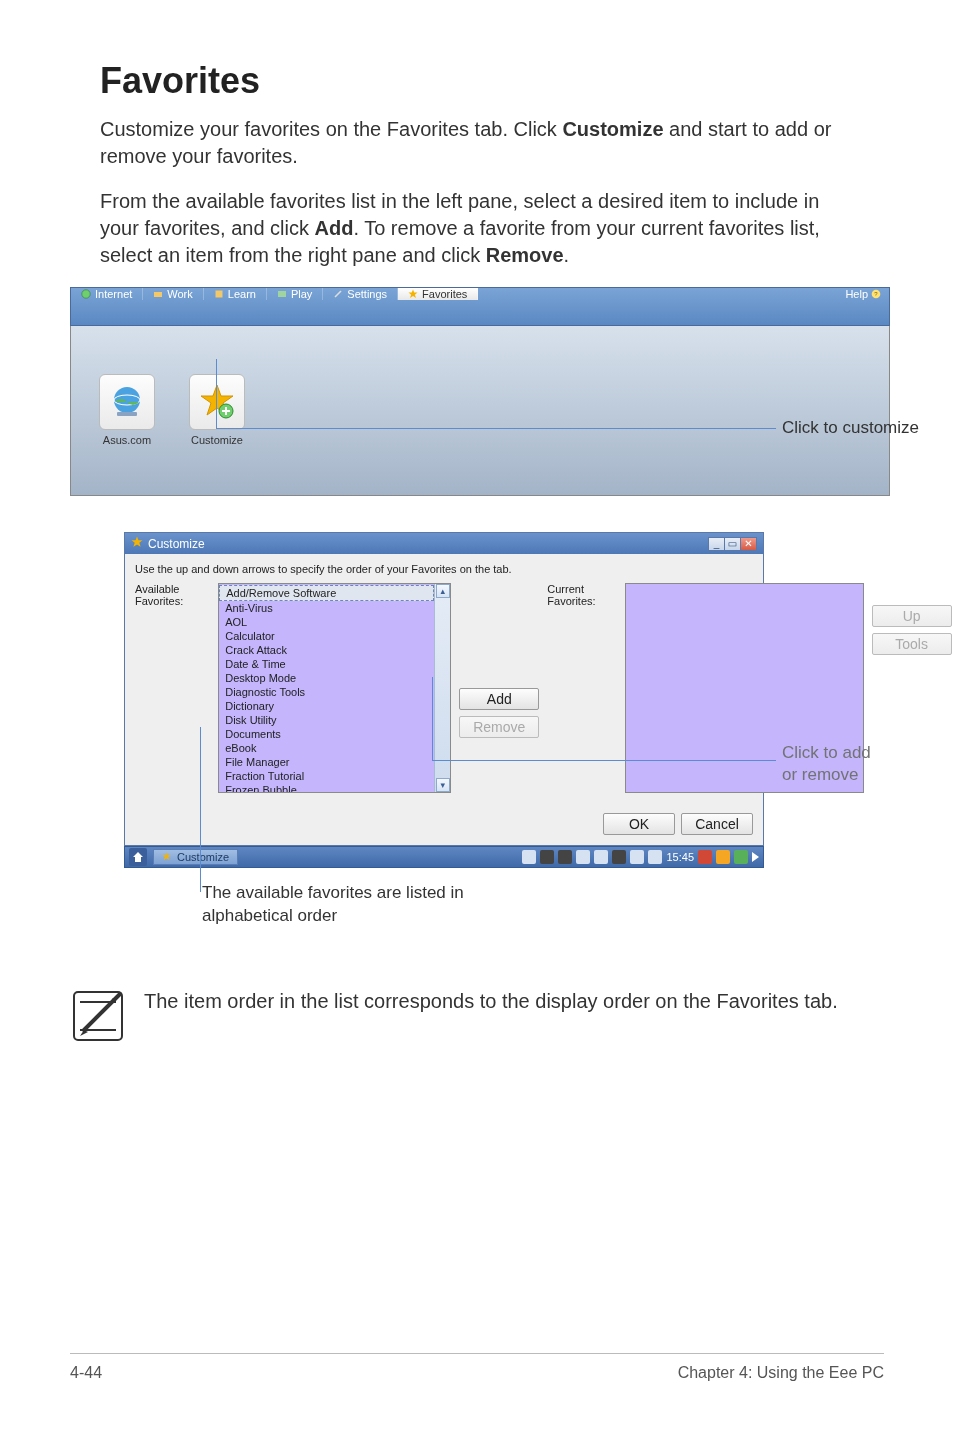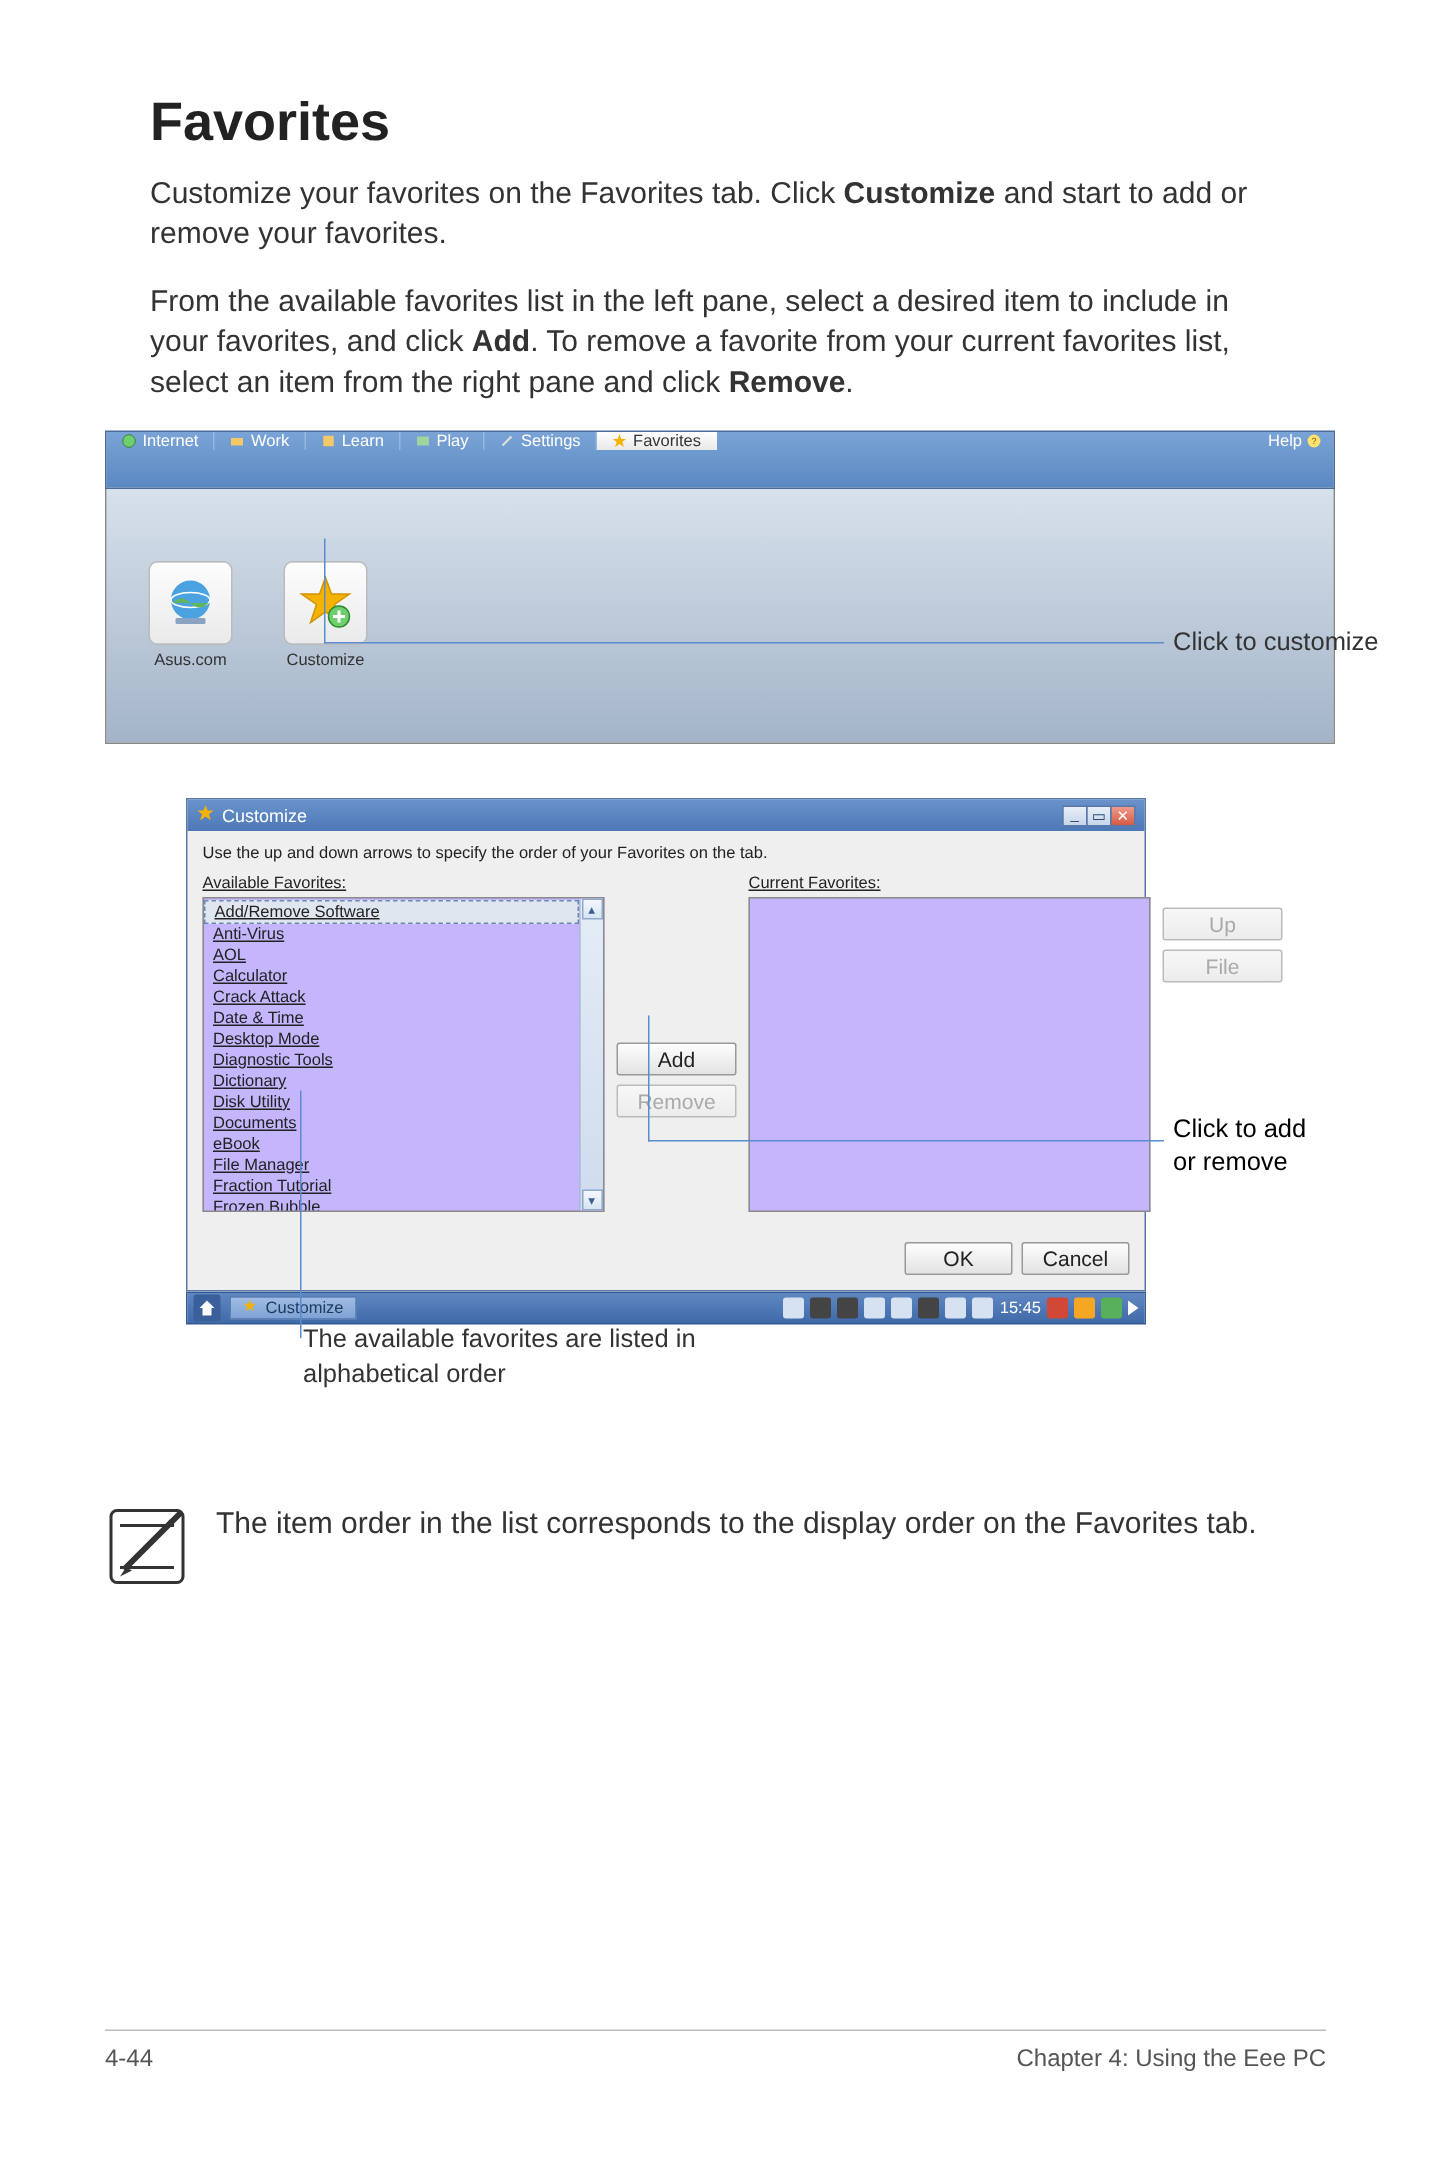--- a/index.html
+++ b/index.html
@@ -135,21 +135,21 @@
     font-size:10px;color:#2b4a78;
   }
   .dlg-title .wbtn.close { background: linear-gradient(#f09a8a,#d65a44); color:#fff; }
   .dlg-body { padding: 8px 10px 10px 10px; }
   .dlg-inst { margin-bottom: 6px; line-height:1.35; }
   .lists {
     display: flex;
     gap: 8px;
     align-items: stretch;
   }
-  .col { display:flex; flex-direction:column;text-decoration:underline; }
+  .col { display:flex; flex-direction:row; }
   .listlabel { margin-bottom: 3px; font-size:11px; }
   .listbox {
     width: 268px;
     height: 210px;
     background: #c4b5fd;
     border: 1px solid #8a8a8a;
     overflow: hidden;
     position: relative;
   }
   .listbox .scroll {
@@ -222,21 +222,21 @@
 
   .callout-line2 {
     position:absolute;
     border-left:1px solid #5b8bd0;
     border-bottom:1px solid #5b8bd0;
   }
   .callout-label2 {
     position:absolute;
     left: 712px;
     font-size:17px;
-    color:#000000;
+    color:#737373;
     line-height:1.3;
   }
 
   .callout-line3 {
     position:absolute;
     border-left:1px solid #5b8bd0;
   }
   .callout-label3 {
     position:absolute;
     font-size:17px;
@@ -431,21 +431,21 @@
           </div>
 
           <div class="col">
             <div class="listlabel">Current Favorites:</div>
             <div class="listbox"></div>
           </div>
 
           <div class="rightbtns">
             <div style="height:14px"></div>
             <div class="btn dis">Up</div>
-            <div class="btn dis">File</div>
+            <div class="btn dis">Tools</div>
           </div>
         </div>
       </div>
       <div class="dlg-foot">
         <div class="btn">OK</div>
         <div class="btn">Cancel</div>
       </div>
     </div>
 
     <div class="taskbar">

